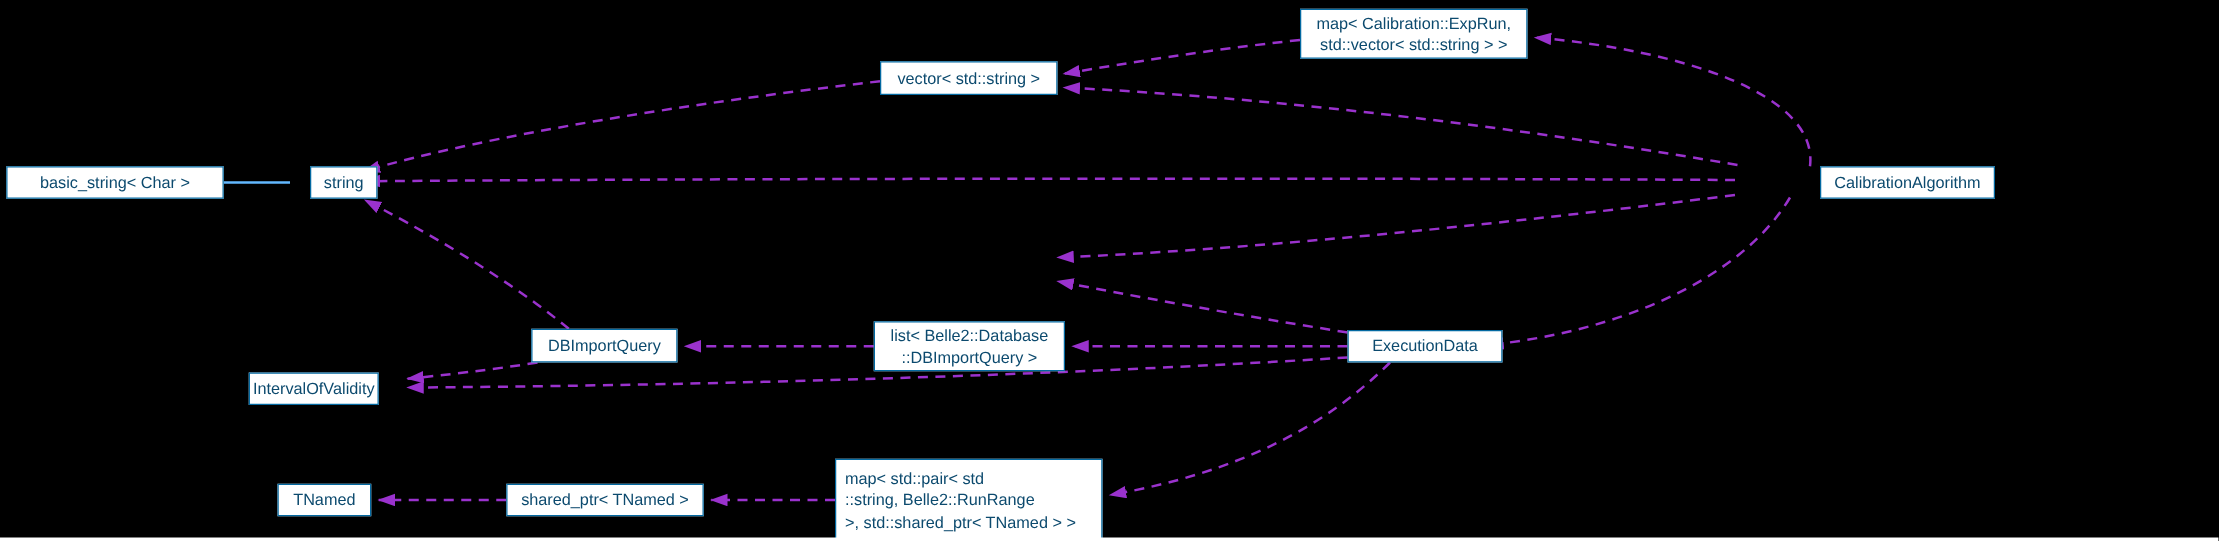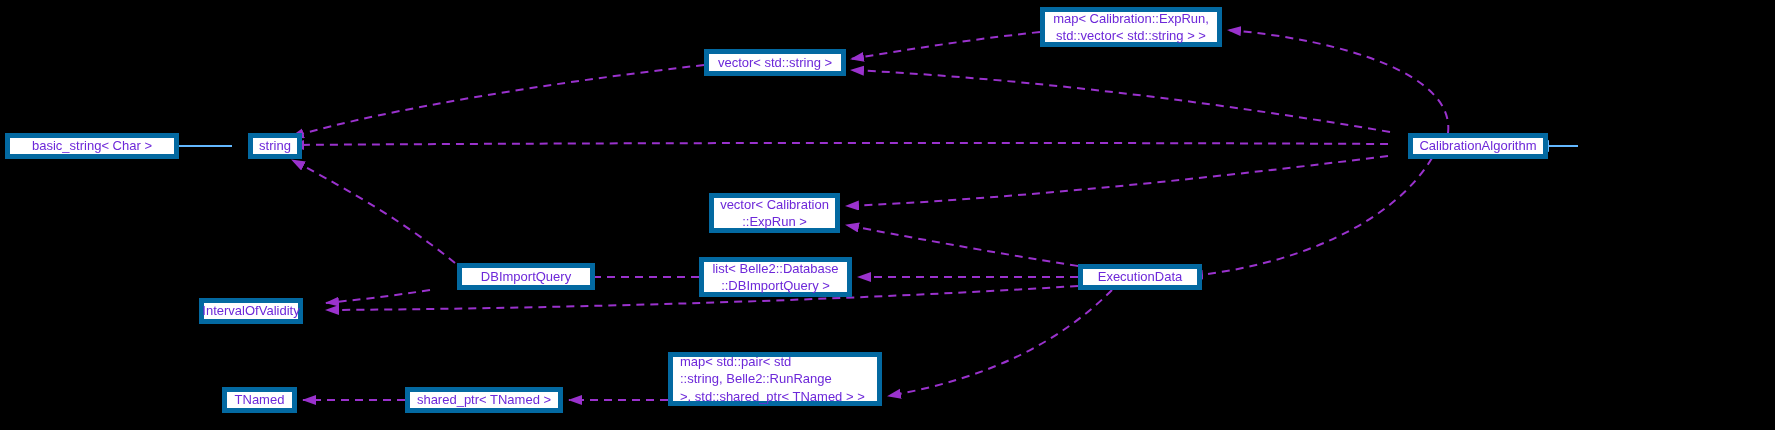--- a/index.html
+++ b/index.html
@@ -8,22 +8,22 @@
     width:1775px;height:433px;
     background:#000;
     overflow:hidden;
     font-family:"Liberation Sans", sans-serif;
   }
   #edge-layer{position:absolute;left:0;top:0;width:1775px;height:433px;}
   .node{
     position:absolute;
     box-sizing:border-box;
     background:#ffffff;
-    border:5px solid #0369a1;
-    color:#6d28d9;
+    border:1px solid #0369a1;
+    color:#0c4a6e;
     display:flex;align-items:center;justify-content:center;
     text-align:center;
     font-size:13px;line-height:1.32;
     white-space:pre-line;
     z-index:2;
   }
   .node--highlight{background:#b9b9b9;border-color:#6f6f6f;}
   .node--left{justify-content:flex-start;text-align:left;padding-left:7px;}
   .edge-usage{stroke:#9a32cd;stroke-width:2;fill:none;stroke-dasharray:8 6;}
   .edge-inheritance{stroke:#63b8ff;stroke-width:2;fill:none;}
@@ -70,37 +70,35 @@
 
   <div class="node" style="left:5px;top:133px;width:174px;height:26px;">basic_string&lt; Char &gt;</div>
 
   <div class="node" style="left:232px;top:133px;width:54px;height:26px;margin-left:16px;">string</div>
 
   <div class="node" style="left:704px;top:49px;width:142px;height:27px;">vector&lt; std::string &gt;</div>
 
   <div class="node" style="left:1040px;top:7px;width:182px;height:40px;">map&lt; Calibration::ExpRun,
 std::vector&lt; std::string &gt; &gt;</div>
 
-  <div class="node" style="left:1408px;top:133px;width:140px;height:26px;">CalibrationAlgorithm</div>
+  <div class="node" style="left:1456px;top:133px;width:140px;height:26px;">CalibrationAlgorithm</div>
 
 
-  <div class="node" style="left:709px;top:193px;width:131px;height:40px;">vector&lt; Calibration
-::ExpRun &gt;</div>
 
-  <div class="node" style="left:425px;top:263px;width:138px;height:27px;margin-left:32px;">DBImportQuery</div>
+  <div class="node" style="left:425px;top:263px;width:117px;height:27px;">DBImportQuery</div>
 
   <div class="node" style="left:699px;top:257px;width:153px;height:40px;">list&lt; Belle2::Database
 ::DBImportQuery &gt;</div>
 
   <div class="node" style="left:1078px;top:264px;width:124px;height:26px;">ExecutionData</div>
 
   <div class="node" style="left:199px;top:286px;width:104px;height:26px;margin-top:12px;">IntervalOfValidity</div>
 
   <div class="node" style="left:222px;top:387px;width:75px;height:26px;">TNamed</div>
 
   <div class="node" style="left:405px;top:387px;width:158px;height:26px;">shared_ptr&lt; TNamed &gt;</div>
 
-  <div class="node node--left" style="left:668px;top:352px;width:214px;height:54px;">map&lt; std::pair&lt; std
+  <div class="node node--left" style="left:668px;top:367px;width:214px;height:66px;">map&lt; std::pair&lt; std
 ::string, Belle2::RunRange
  &gt;, std::shared_ptr&lt; TNamed &gt; &gt;</div>
 
   <div class="bottom-strip"></div>
 </div>
 
 </body></html>

